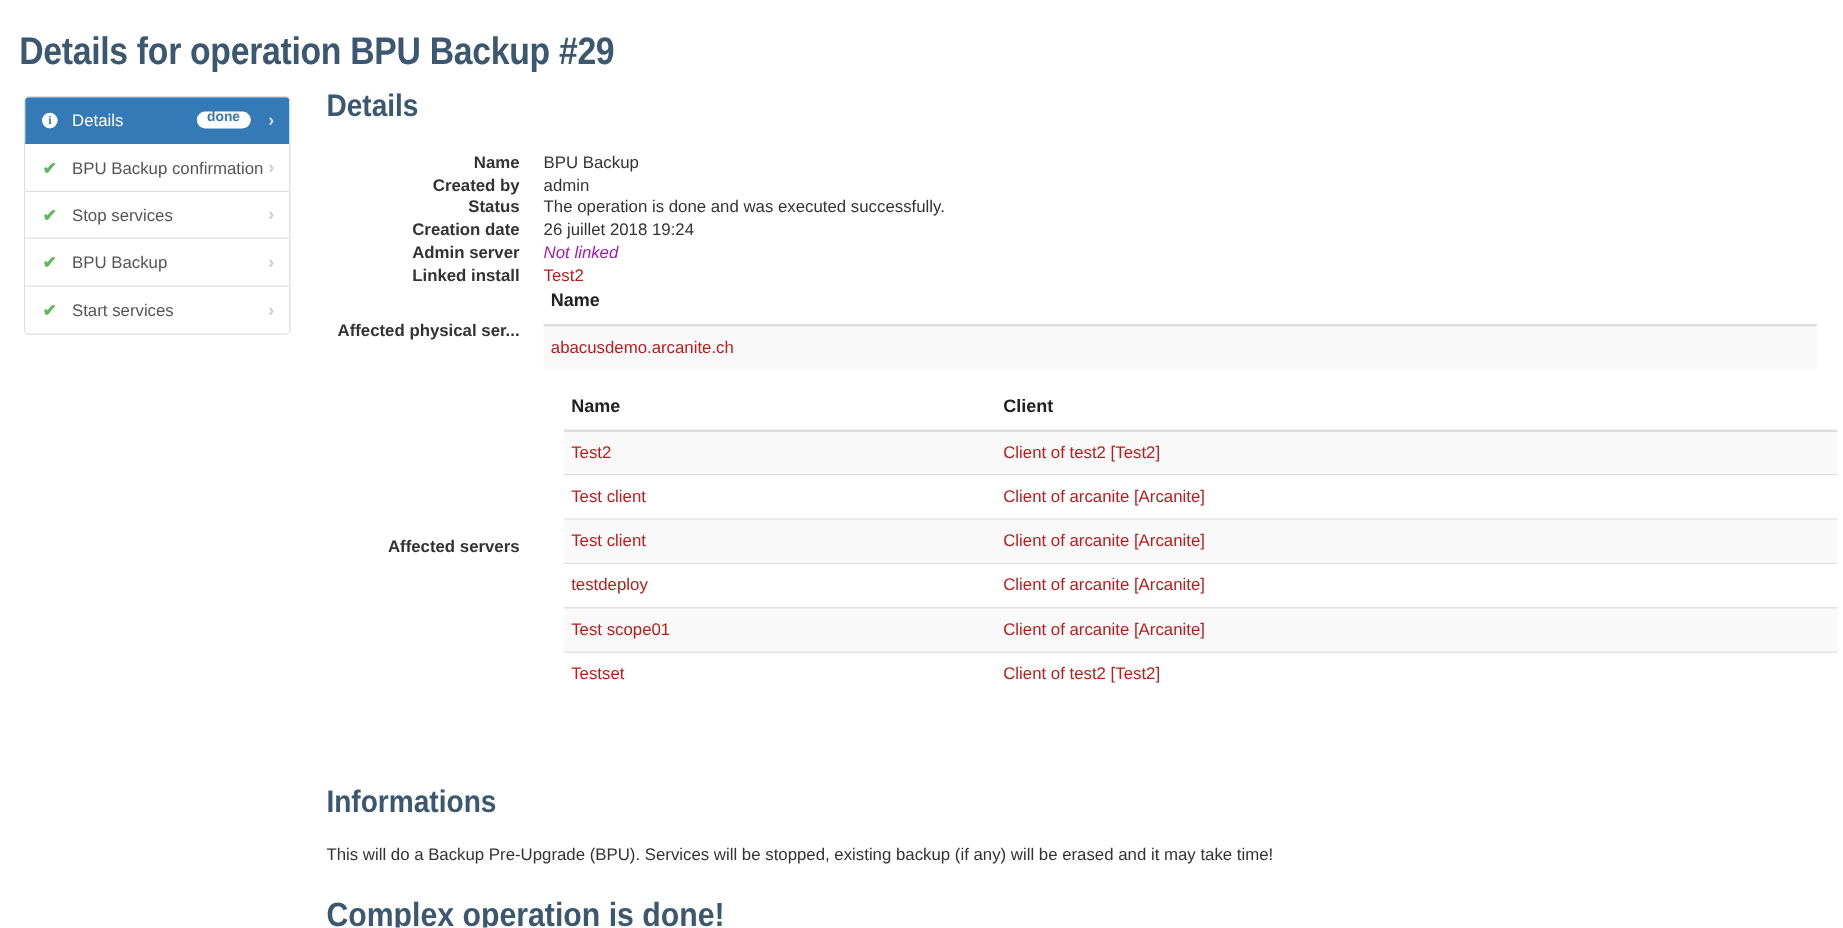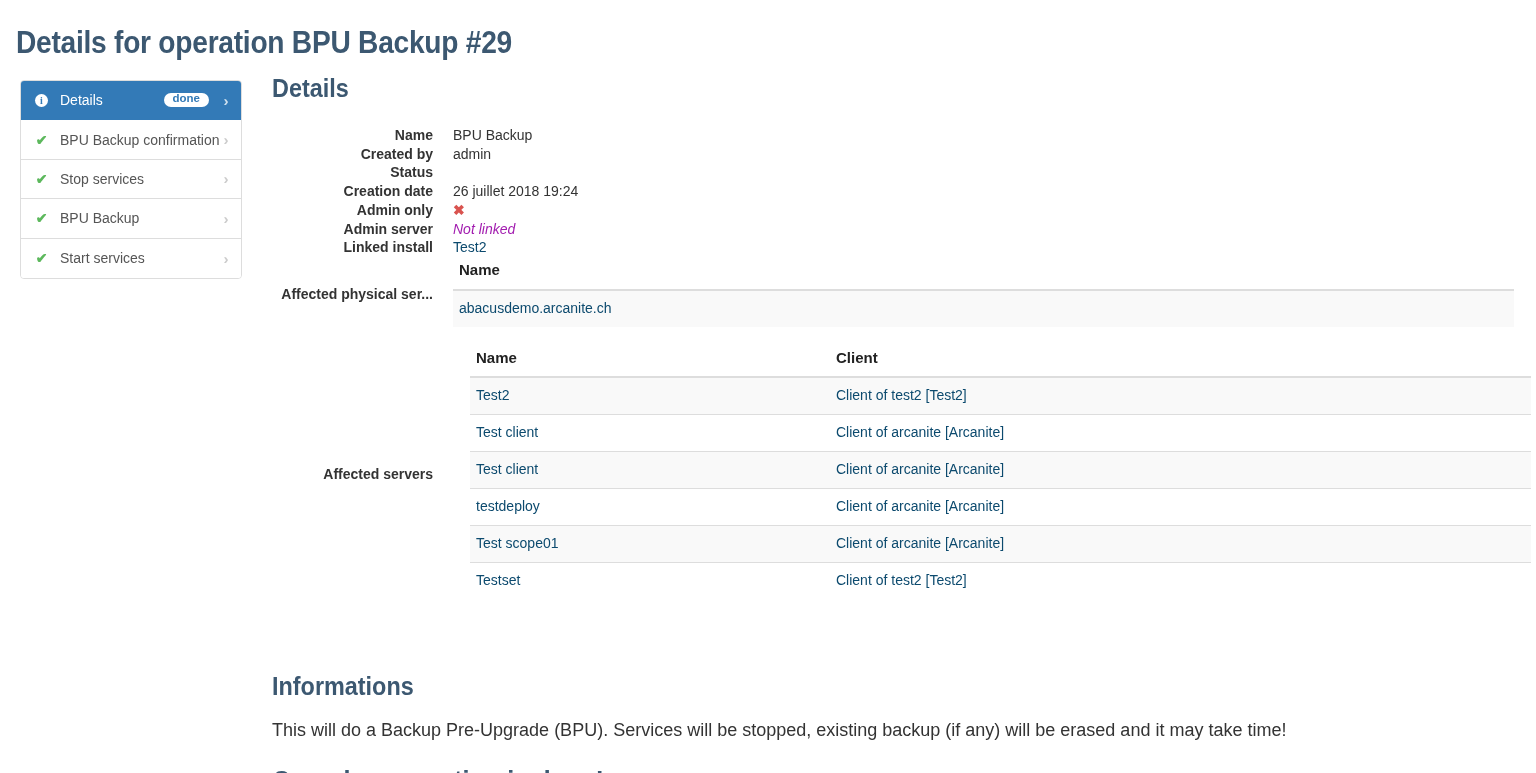--- a/index.html
+++ b/index.html
@@ -138,21 +138,21 @@
     text-overflow: ellipsis;
   }
   .dd {
     margin-left: 20px;
     flex: 1 1 auto;
     font-size: 14px;
     line-height: 18.7px;
     color: #333333;
   }
   .muted-italic { color: #a21caf; font-style: italic; }
-  a.link { color: #0c4a6e; text-decoration: none; }
+  a.link { color: #b91c1c; text-decoration: none; }
   .xmark { color: #d9534f; font-size: 14px; font-weight: bold; line-height: 18.7px; }
 
   
   table.tbl {
     width: 1061px;
     border-collapse: collapse;
     font-size: 14px;
   }
   table.tbl th {
     text-align: left;
@@ -172,21 +172,21 @@
     height: 30px;
   }
   table.tbl tbody tr:nth-child(odd) { background: #f9f9f9; }
   table.tbl tbody tr:nth-child(even) { background: #ffffff; }
   .col-name { width: 360px; }
   .dt-top { padding-top: 1px; }
 
   
   .info-block { margin-top: 72px; }
   .para {
-    font-size: 18px;
+    font-size: 14px;
     line-height: 20px;
     color: #333333;
     margin: 18px 0 0 0;
   }
   h2.done-head {
     font-family: "Liberation Sans Narrow", "Liberation Sans", sans-serif;
     font-size: 28px;
     font-weight: bold;
     color: #3c5871;
     margin: 24px 0 0 0;
@@ -258,33 +258,28 @@
         <div class="dd">BPU Backup</div>
       </div>
 
       <div class="dl-row">
         <div class="dt">Created by</div>
         <div class="dd">admin</div>
       </div>
 
       <div class="dl-row">
         <div class="dt">Status</div>
+        <div class="dd">The operation is done and was executed successfully.</div>
       </div>
 
       <div class="dl-row">
         <div class="dt">Creation date</div>
         <div class="dd">26 juillet 2018 19:24</div>
       </div>
 
-      <div class="dl-row">
-        <div class="dt">Admin only</div>
-        <div class="dd">
-          <span class="xmark">✖</span>
-        </div>
-      </div>
 
       <div class="dl-row">
         <div class="dt">Admin server</div>
         <div class="dd">
           <span class="muted-italic">Not linked</span>
         </div>
       </div>
 
       <div class="dl-row">
         <div class="dt">Linked install</div>

